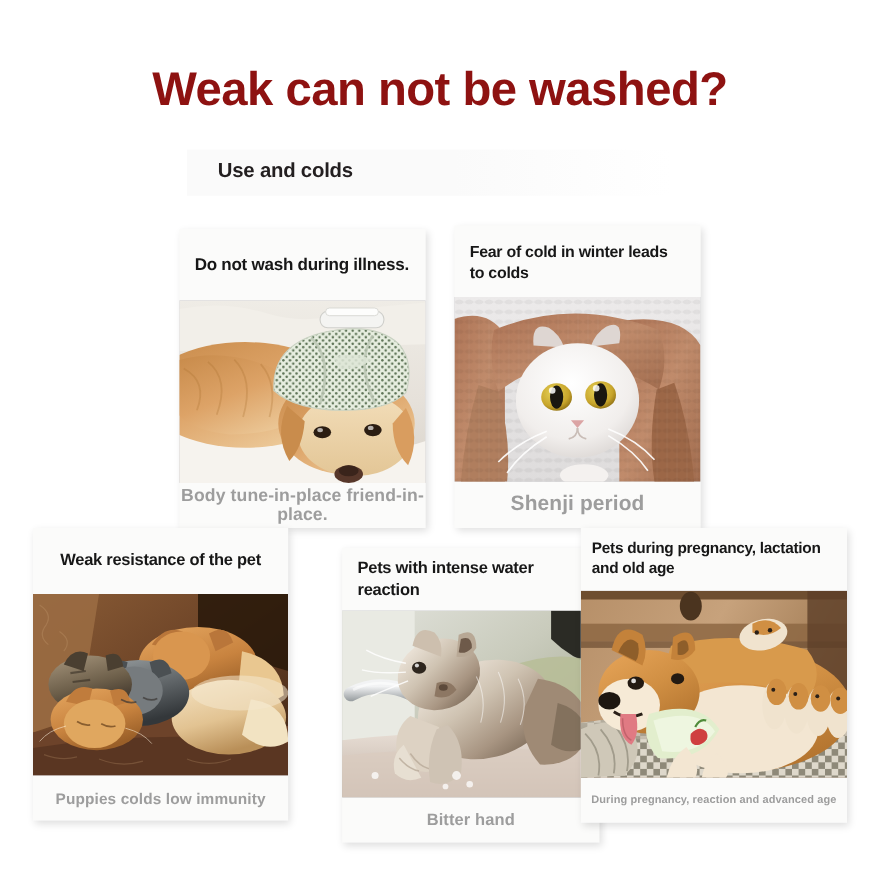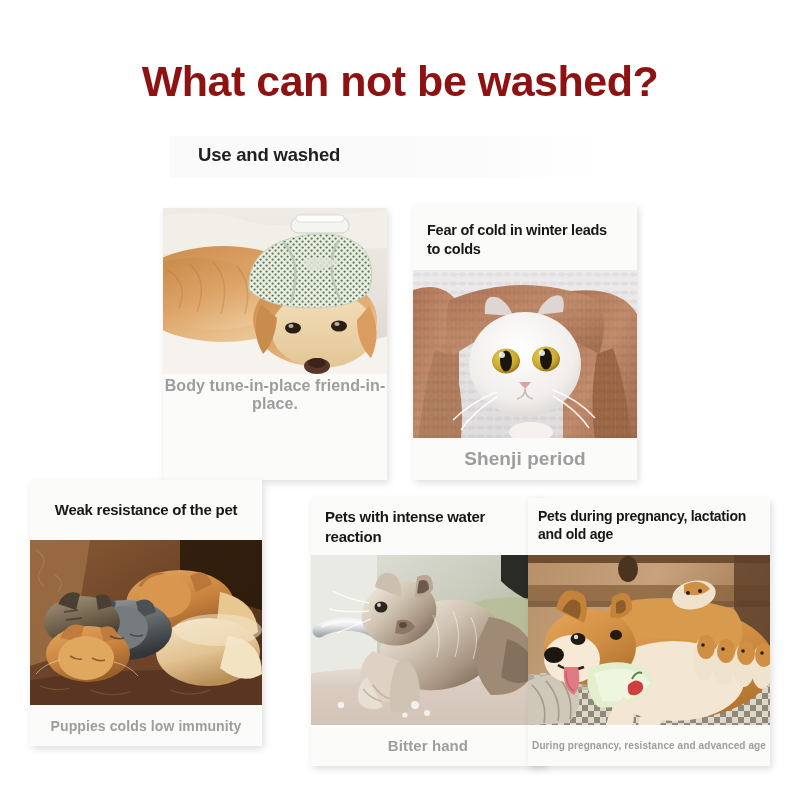--- a/index.html
+++ b/index.html
@@ -102,34 +102,35 @@
   #card-weak        { left: 30px;  top: 480px; width: 232px; height: 266px; }
   #card-weak .card-title      { height: 60px; font-size: 15px; justify-content: center; }
   #card-weak .card-photo      { height: 165px; }
   #card-weak .card-caption    { height: 41px; font-size: 14px; }
 
   #card-reaction    { left: 279px; top: 498px; width: 234px; height: 268px; margin-left: 32px; }
   #card-reaction .card-title  { height: 57px; font-size: 15px; justify-content: center; }
   #card-reaction .card-photo  { height: 170px; }
   #card-reaction .card-caption{ height: 41px; font-size: 15px; }
 
-  #card-pregnancy   { left: 528px; top: 498px; width: 242px; height: 268px; }
+  #card-pregnancy   { left: 528px; top: 480px; width: 242px; height: 268px; }
   #card-pregnancy .card-title { height: 57px; font-size: 14px; align-items: flex-start; padding-top: 10px; padding-left: 10px; }
   #card-pregnancy .card-photo { height: 170px; }
   #card-pregnancy .card-caption { height: 41px; font-size: 10px; }
 </style>
 </head>
 <body>
 
-<div class="page-title">What can not be washed?</div>
+<div class="page-title">Weak can not be washed?</div>
 
 <div class="subtitle-bar"></div>
-<div class="subtitle-text">Use and washed</div>
+<div class="subtitle-text">Use and colds</div>
 
 <div class="card" id="card-illness">
+  <div class="card-title">Do not wash during illness.</div>
   <div class="card-photo">
     <svg viewBox="0 0 224 166" preserveAspectRatio="xMidYMid slice">
       <defs>
         <linearGradient id="bed1" x1="0" y1="0" x2="0" y2="1">
           <stop offset="0%" stop-color="#efece6"></stop>
             <stop offset="55%" stop-color="#e6e1da"></stop>
           <stop offset="100%" stop-color="#d9d3ca"></stop>
         </linearGradient>
         <linearGradient id="fur1" x1="0.1" y1="0" x2="0.9" y2="1">
           <stop offset="0%" stop-color="#c98c4c"></stop>
@@ -477,14 +478,14 @@
           <circle cx="172" cy="36" r="2"></circle>
         <circle cx="175" cy="90" r="1.8"></circle>
           <circle cx="195" cy="94" r="1.8"></circle>
         <circle cx="215" cy="96" r="1.8"></circle>
           <circle cx="234" cy="98" r="1.8"></circle>
       </g>
       <path d="M96 142 Q110 160 104 170 L78 170 Q82 152 96 142 Z" fill="#f3e6d2"></path>
       <path d="M124 148 Q138 162 132 170 L110 170 Q112 156 124 148 Z" fill="#f3e6d2"></path>
     </svg>
   </div>
-  <div class="card-caption">During pregnancy, resistance and advanced age</div>
+  <div class="card-caption">During pregnancy, reaction and advanced age</div>
 </div>
 
 </body></html>

